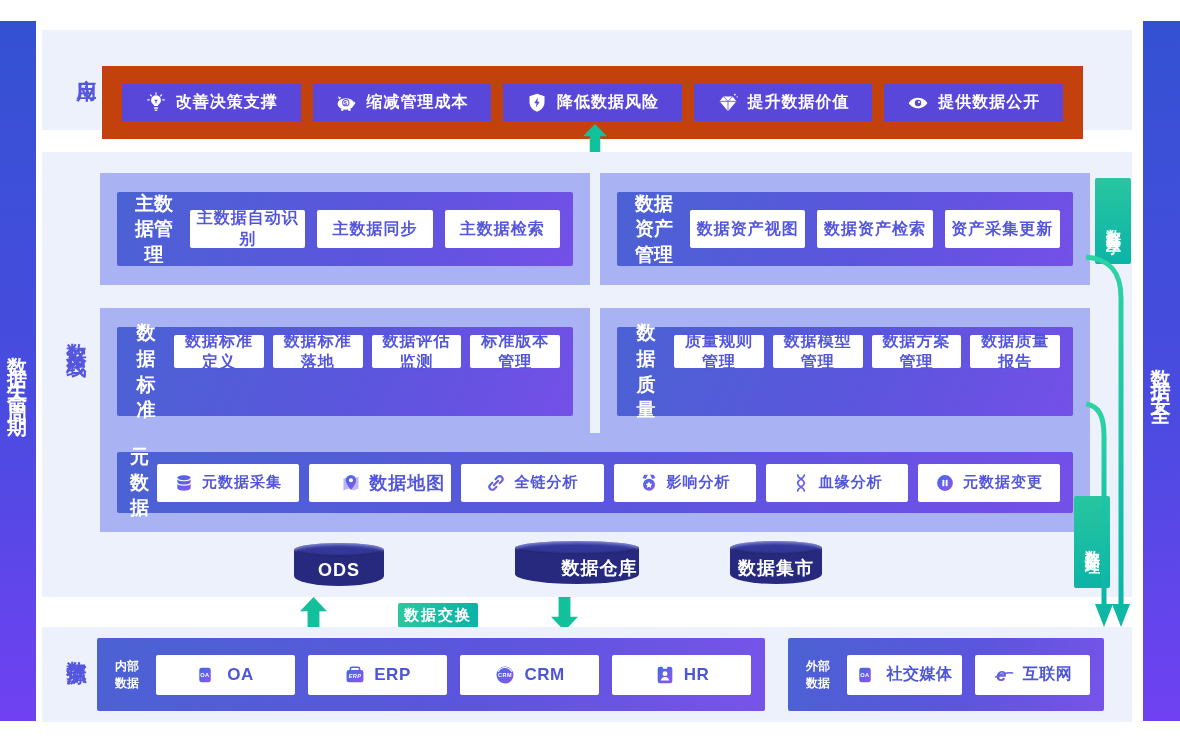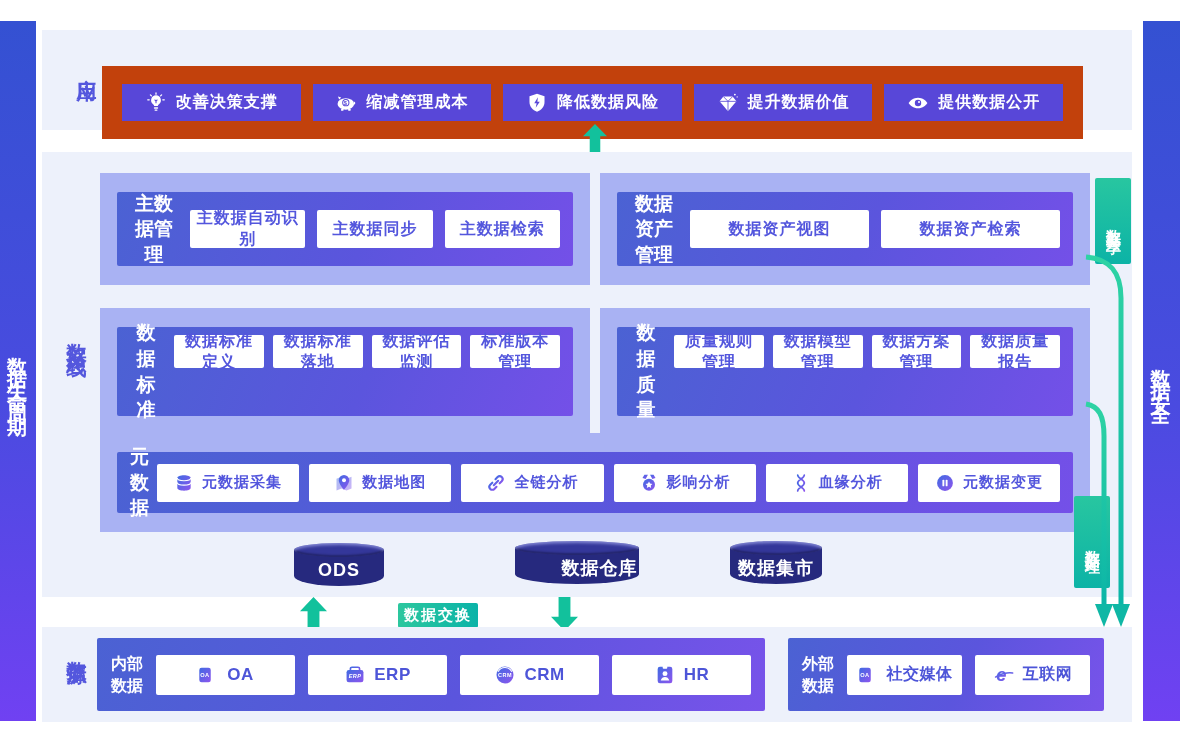--- a/index.html
+++ b/index.html
@@ -95,21 +95,21 @@
   .barrow.up{clip-path:polygon(50% 0,100% 42%,72% 42%,72% 100%,28% 100%,28% 42%,0 42%);}
   .barrow.down{clip-path:polygon(50% 100%,100% 58%,72% 58%,72% 0,28% 0,28% 58%,0 58%);}
   .overlay{position:absolute;left:0;top:0;pointer-events:none;}
 
   
   .src-panel{
     position:absolute;top:11px;height:73px;
     background:linear-gradient(115deg,#4b62d3 0%,#5b55dd 55%,#7853ea 100%);
     display:flex;align-items:center;gap:13px;padding:0 14px;box-sizing:border-box;border-radius:2px;
   }
-  .src-panel .pt{font-size:16px;}
+  .src-panel .pt{font-size:12px;}
   .src-panel .wbtn{height:40px;font-size:17px;letter-spacing:.5px;color:#4d55d8;}
   .src-panel .wbtn svg{width:22px;height:22px;}
 </style>
 </head>
 <body>
 
 <svg width="0" height="0" style="position:absolute">
   <defs>
     <linearGradient id="gpi" x1="0" y1="0" x2="1" y2="1">
       <stop offset="0" stop-color="#3f6be2"></stop>
@@ -217,20 +217,23 @@
 
     <div class="ct" style="left:558px;top:21px;width:490px;height:112px;">
       <div class="panel">
         <div class="pt w3">数据资产管理</div>
         <button class="wbtn">
             <span>数据资产视图</span>
           </button>
         <button class="wbtn">
             <span>数据资产检索</span>
           </button>
+        <button class="wbtn">
+            <span>资产采集更新</span>
+          </button>
       </div>
     </div>
 
     <div class="ct" style="left:58px;top:156px;width:490px;height:127px;">
       <div class="panel">
         <div class="pt w2">数据标准</div>
         <div class="grid22">
           <button class="wbtn">
               <span>数据标准定义</span>
             </button>
@@ -272,21 +275,21 @@
         <div class="pt w1">元数据</div>
 
         <button class="wbtn" style="font-size:15px;">
           <svg viewBox="0 0 24 24">
             <path d="M4 6c0-1.8 3.6-3.2 8-3.2S20 4.2 20 6v12c0 1.8-3.6 3.2-8 3.2S4 19.8 4 18z" fill="url(#gpi)"></path>
             <path d="M4 6c0 1.8 3.6 3.2 8 3.2S20 7.8 20 6M4 11.3c0 1.8 3.6 3.2 8 3.2s8-1.4 8-3.2" stroke="#fff" stroke-width="1.3" fill="none"></path>
           </svg>
           <span>元数据采集</span>
         </button>
 
-        <button class="wbtn" style="font-size:15px;">
+        <button class="wbtn" style="font-size:18px;justify-content:flex-end;">
           <svg viewBox="0 0 24 24">
             <path d="M3 7l6-2.4 6 2.4 6-2.4v14l-6 2.4-6-2.4-6 2.4z" fill="url(#gpi)" opacity=".45"></path>
             <path d="M12 2.5A6.3 6.3 0 0 0 5.7 8.8c0 4.6 6.3 11.4 6.3 11.4s6.3-6.8 6.3-11.4A6.3 6.3 0 0 0 12 2.5z" fill="url(#gpi)"></path>
             <circle cx="12" cy="8.8" r="2.4" fill="#fff"></circle>
           </svg>
           <span>数据地图</span>
         </button>
 
         <button class="wbtn" style="font-size:15px;justify-content:center;">
           <svg viewBox="0 0 24 24">

